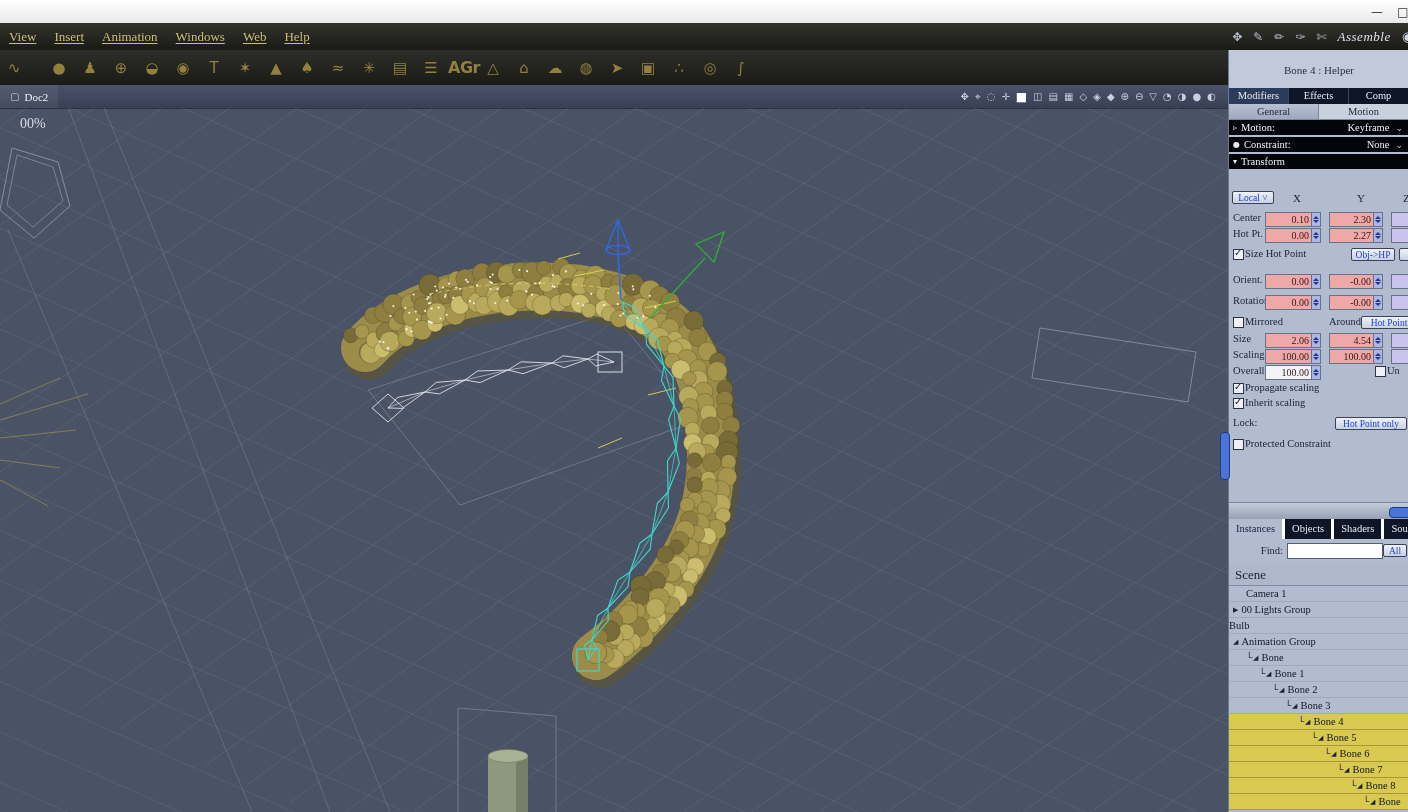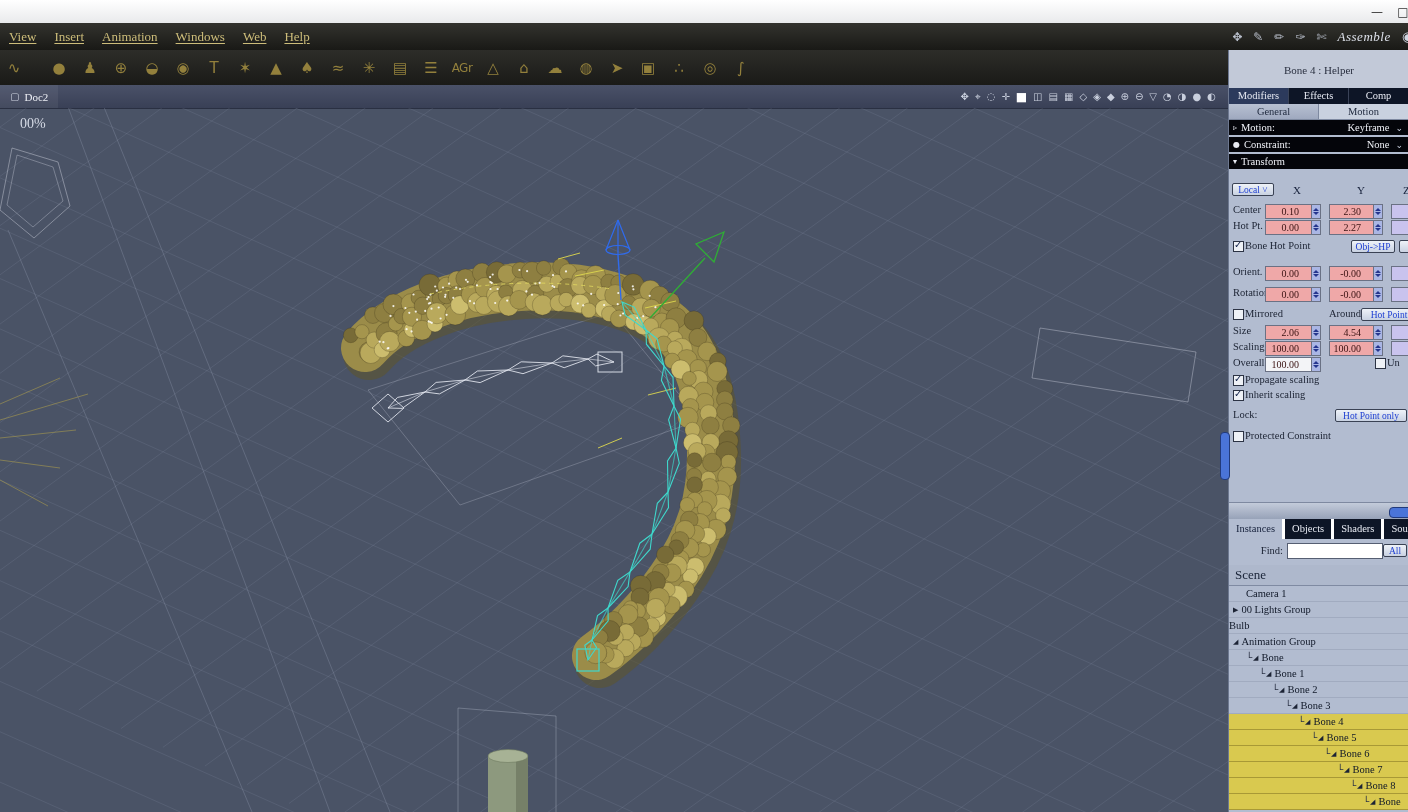--- a/index.html
+++ b/index.html
@@ -18,21 +18,21 @@
   .mright{margin-left:auto;display:flex;align-items:center;gap:11px;padding-right:2px}
   .micon{color:#b9bfcb;font-size:12px;font-family:"DejaVu Sans",sans-serif}
   .assemble{font-style:italic;font-size:13px;color:#dde1ea;letter-spacing:.5px}
   .eye{color:#cfd5e2;font-size:13px;margin-right:-7px;font-family:"DejaVu Sans",sans-serif}
   
   .toolbar{position:absolute;top:50px;left:0;width:1228px;height:35px;
     background:linear-gradient(#2d2d29,#1a1a17);border-bottom:1px solid #000;
     display:flex;align-items:center;gap:3px}
   .tool{width:28px;text-align:center;color:#93803c;font-size:15px;font-family:"DejaVu Sans",sans-serif}
   .tool:first-child{margin-right:14px}
-  .tool.txt{font-size:12px;font-weight:normal;letter-spacing:-.5px}
+  .tool.txt{font-size:16px;font-weight:bold;letter-spacing:-.5px}
   
   .viewport{position:absolute;top:85px;left:0;width:1228px;height:727px;background:#4a5366;overflow:hidden}
   .vheader{height:23px;background:linear-gradient(#4a5168,#394056);border-bottom:1px solid #2a3042;
     display:flex;align-items:center}
   .doctab{display:flex;align-items:center;gap:5px;padding:0 10px;color:#eef0f6;font-size:11px;height:100%;
     background:rgba(255,255,255,0.06)}
   .doctab .dicon{color:#cdd3e0;font-size:10px;font-family:"DejaVu Sans",sans-serif}
   .vicons{margin-left:auto;display:flex;gap:6px;align-items:center;padding-right:12px}
   .vicon{font-size:10px;color:#c9cfdd;font-family:"DejaVu Sans",sans-serif;line-height:1}
   .vicon.bright{color:#ffffff;font-size:12px}
@@ -53,21 +53,21 @@
   .stab.active{background:#c9d1df}
   .dhead{height:15px;background:#04050a;color:#f0f2f8;display:flex;align-items:center;font-size:10.5px;
     padding:0 4px;margin-bottom:2px}
   .dhead .ic{font-size:8px;margin-right:4px;color:#e8eaf2;font-family:"DejaVu Sans",sans-serif}
   .dval{margin-left:auto}
   .chev{margin-left:6px;margin-right:2px;font-size:9px;color:#cdd3e2;font-family:"DejaVu Sans",sans-serif}
   .prow{position:relative;height:15px;margin-bottom:1px}
   .plabel{position:absolute;left:4px;top:1px;color:#1c2333}
   .colhead{position:absolute;top:3px;color:#16203a;font-size:11px}
   .numfield{position:absolute;top:1px;height:13px;border:1px solid #6a7184;display:flex;box-sizing:content-box;background:#fff}
-  .numfield .val{flex:1;text-align:right;padding-right:12px;font-size:10px;line-height:13px;color:#3a1212}
+  .numfield .val{flex:1;text-align:right;padding-right:2px;font-size:10px;line-height:13px;color:#3a1212}
   .numfield .spin{width:8px;border-left:1px solid #6a7184;background:#aab6e4;display:flex;flex-direction:column;align-items:center;justify-content:center}
   .spin::before{content:"";border:3px solid transparent;border-bottom-color:#25358e;margin-bottom:1px}
   .spin::after{content:"";border:3px solid transparent;border-top-color:#25358e}
   .pink{background:#efa8a8}.lav{background:#c9c3ee}.whitef{background:#f3f4f7}
   .pbtn{position:absolute;top:1px;height:13px;border:1px solid #3a4254;border-radius:2px;
     background:linear-gradient(#eef2f8,#c9d2e2);color:#1d3ed2;font-size:9.5px;line-height:12px;text-align:center;
     padding:0 3px;box-sizing:border-box;white-space:nowrap;overflow:hidden}
   .cb{position:absolute;left:4px;top:2px;width:9px;height:9px;border:1px solid #2c3344;background:#eef1f6}
   .cb.checked::after{content:"✓";position:absolute;left:0px;top:-3px;font-size:10px;color:#10204a}
   
@@ -593,21 +593,21 @@
     <span class="ic">●</span>
     <span>Constraint:</span>
     <span class="dval">None</span>
     <span class="chev">⌄</span>
   </div>
   <div class="dhead">
     <span class="ic">▾</span>
     <span>Transform</span>
   </div>
 
-  <div class="prow" style="margin-top:12px;height:19px">
+  <div class="prow" style="margin-top:20px;height:19px">
     <span class="pbtn" style="left:3px;top:2px;width:42px"><span>Local</span> ˅</span>
     <span class="colhead" style="left:64px">X</span>
     <span class="colhead" style="left:128px">Y</span>
     <span class="colhead" style="left:174px">Z</span>
   </div>
 
   <div class="prow" style="margin-top:3px">
     <span class="plabel">Center</span>
     <span class="numfield pink" style="left:36px;width:54px">
         <span class="val">0.10</span>
@@ -631,21 +631,21 @@
         <span class="val">2.27</span>
         <span class="spin"></span>
       </span>
     <span class="numfield lav" style="left:162px;width:52px">
         <span class="val"></span>
       </span>
   </div>
 
   <div class="prow" style="margin-top:5px">
     <span class="cb checked"></span>
-    <span class="plabel" style="left:16px">Bone Hot Point</span>
+    <span class="plabel" style="left:16px">Size Hot Point</span>
     <span class="pbtn" style="left:122px;width:44px">Obj-&gt;HP</span>
     <span class="pbtn" style="left:170px;width:34px">H</span>
   </div>
 
   <div class="prow" style="margin-top:11px">
     <span class="plabel">Orient.</span>
     <span class="numfield pink" style="left:36px;width:54px">
         <span class="val">0.00</span>
         <span class="spin"></span>
       </span>

